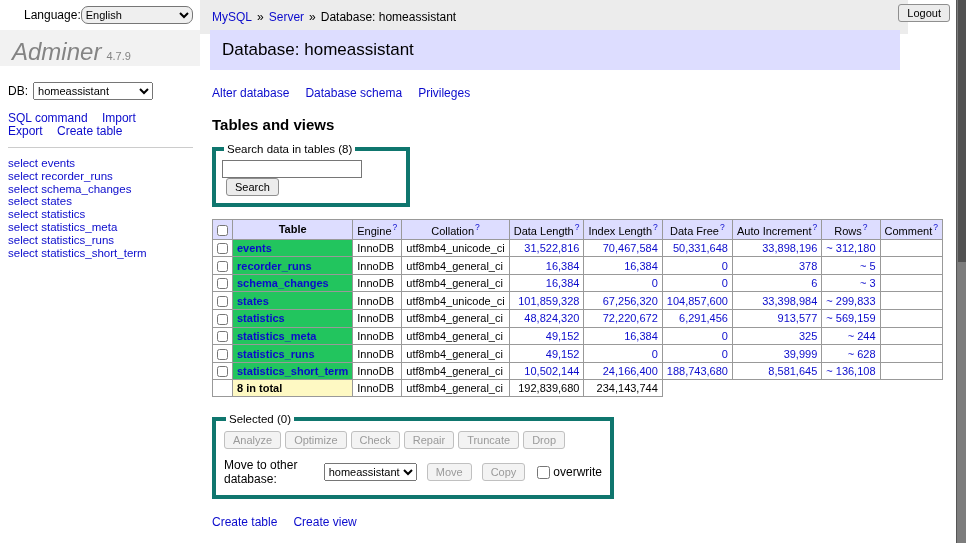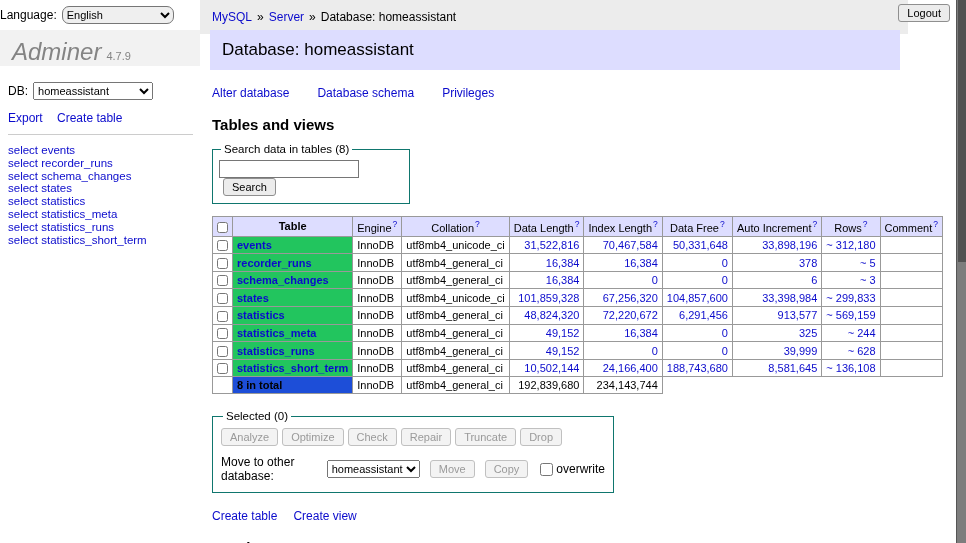--- a/index.html
+++ b/index.html
@@ -6,21 +6,21 @@
   body { background:#fff; }
   .screen {
     position:relative; width:966px; height:543px; overflow:hidden;
     background:#fff; color:#000;
     font-family:"Liberation Sans","DejaVu Sans",sans-serif; font-size:12px;
   }
   a.link { color:#0b0bcc; text-decoration:none; cursor:pointer; }
   a.link.bold { font-weight:bold; }
 
   
-  .lang-row { position:absolute; top:6px; left:0; display:flex; align-items:center; gap:5px; }
+  .lang-row { position:absolute; top:6px; left:24px; display:flex; align-items:center; }
   .lang-row select { width:112px; height:18px; font-size:11px;border-radius:7px; }
   .breadcrumb {
     position:absolute; left:200px; top:0; width:708px; height:34px;
     background:#ececec; display:flex; align-items:center; gap:5px;
     padding-left:12px;
   }
   .logout-wrap { position:absolute; top:4px; right:16px; }
 
   button.ui {
     font-family:"Liberation Sans","DejaVu Sans",sans-serif;
@@ -37,42 +37,42 @@
   .db-row { margin:16px 8px 0; display:flex; align-items:center; gap:5px; }
   .db-row select { width:120px; height:18px; font-size:11px; }
   .side-links { margin:12px 7px 0 8px; padding-bottom:9px; border-bottom:1px solid #ccc; line-height:13px; }
   .side-links .lrow a { margin-right:11px; }
   .side-table-list { margin:9px 8px 0; font-size:11.5px; }
   .side-row { line-height:12.8px; }
 
   
   .main { position:absolute; left:200px; top:30px; width:708px; }
   .h2 { margin:0 8px 0 10px; background:#ddddff; padding:10px 12px; font-size:17px; font-weight:normal; }
-  .main-links { margin:16px 0 0 12px; display:flex; gap:28px; }
+  .main-links { margin:16px 0 0 12px; display:flex; gap:16px; }
   .h3 { margin:16px 0 0 12px; font-size:15px; font-weight:bold; }
 
-  fieldset { border:1px solid #0f766e; }
+  fieldset { border:4px solid #0f766e; }
   fieldset legend { font-size:11.5px; padding:0 3px; margin-left:2px; }
   fieldset.search { margin:10px 0 0 12px; width:198px; padding:5px 6px 7px; }
   .search input[type=text] { width:140px; height:18px; border:1px solid #767676; font-size:11px; padding:0 3px; vertical-align:middle; }
   .search button { margin-left:4px; vertical-align:middle; }
 
   table.db { margin:12px 0 0 12px; border-collapse:collapse; font-size:11px; }
   table.db .c { border:1px solid #999; padding:2px 4px; white-space:nowrap; height:17px; }
   table.db thead .c { background:#ddddff; }
   table.db th.head { font-weight:normal; text-align:center; }
   table.db th.head.first { font-weight:bold; }
   table.db .check { text-align:center; width:20px; }
   table.db input[type=checkbox] { width:11px; height:11px; vertical-align:middle; }
   table.db th.name { background:#22c55e; text-align:left; font-weight:bold; }
   table.db td.txt { text-align:left; }
   table.db td.num { text-align:right; }
   table.db td.num.black { color:#000; }
   table.db td.comment { width:56px; }
-  table.db .total-name { background:#1d4ed8; text-align:left; font-weight:bold; }
+  table.db .total-name { background:#fef9c3; text-align:left; font-weight:bold; }
   table.db td.empty { border:none; }
   sup.help { color:#0b0bcc; font-size:8.5px; margin-left:1px; cursor:pointer; }
 
   fieldset.selected { margin:16px 14px 0 12px; width:402px; padding:6px 8px 9px; }
   .actions { display:flex; gap:4px; }
   .move-row { margin-top:9px; display:flex; align-items:center; gap:10px; }
   .move-row select { width:112px; height:18px; font-size:11px; }
   .overwrite { display:flex; align-items:center; gap:3px; margin-left:2px; }
 
   .create-links { margin:16px 0 0 12px; display:flex; gap:16px; }
@@ -109,20 +109,24 @@
     <div class="brand">
       <span class="name">Adminer</span><span class="ver">4.7.9</span>
     </div>
     <div class="db-row">
       <span>DB:</span>
       <select>
         <option>homeassistant</option>
       </select>
     </div>
     <div class="side-links">
+      <div class="lrow">
+        <a class="link">SQL command</a>
+        <a class="link">Import</a>
+      </div>
       <div class="lrow">
         <a class="link">Export</a>
         <a class="link">Create table</a>
       </div>
     </div>
     <div class="side-table-list">
         <div class="side-row"><a class="link">select events</a></div>
         <div class="side-row"><a class="link">select recorder_runs</a></div>
         <div class="side-row"><a class="link">select schema_changes</a></div>
         <div class="side-row"><a class="link">select states</a></div>

